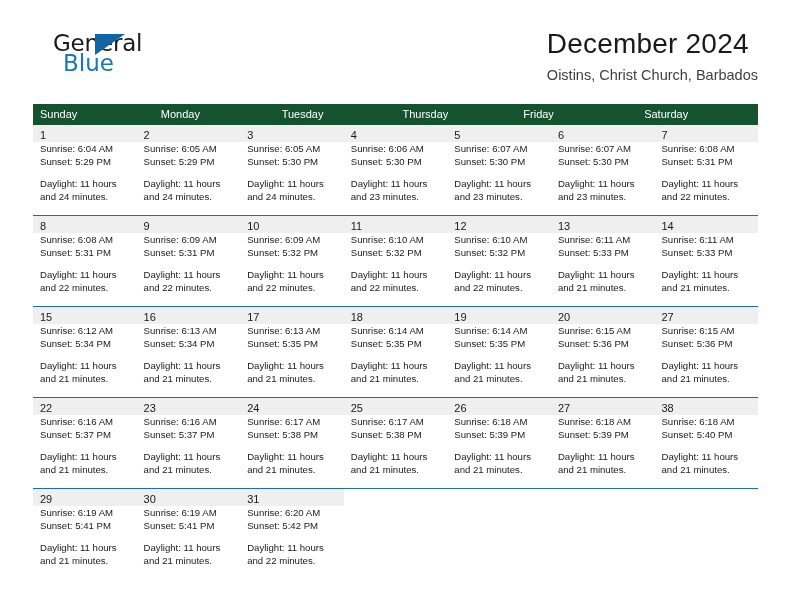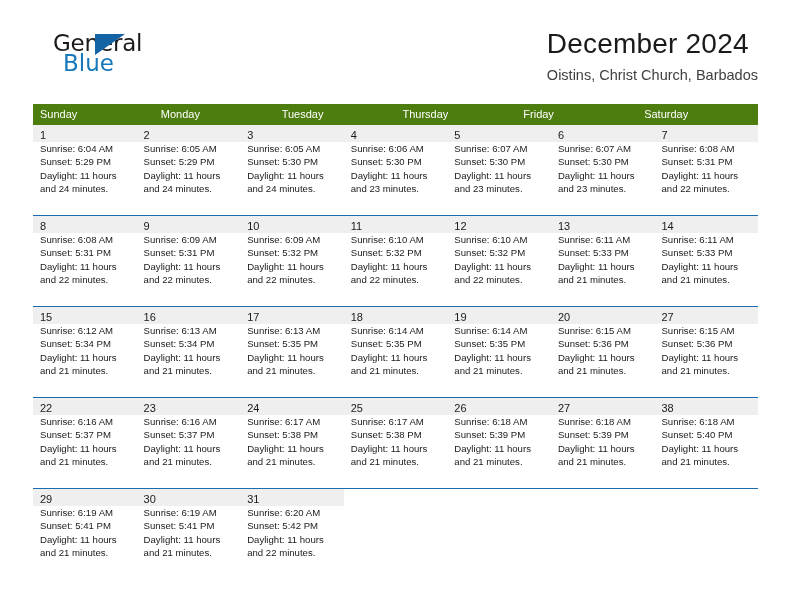--- a/index.html
+++ b/index.html
@@ -91,21 +91,21 @@
 
   
   .calendar {
     position: absolute;
     left: 33px;
     top: 104px;
     width: 725px;
   }
   .weekday-row {
     display: flex;
-    background: #4d7c0f;
+    background: #14532d;
     height: 21px;
   }
   .weekday {
     flex: 1 1 0;
     color: #ffffff;
     font-size: 11px;
     line-height: 21px;
     padding-left: 7px;
     box-sizing: border-box;
     white-space: nowrap;
@@ -146,20 +146,21 @@
     box-sizing: border-box;
   }
   .day-line {
     font-size: 9.6px;
     line-height: 13.3px;
     color: #1a1a1a;
     white-space: nowrap;
   }
   .day-line.wrap {
     white-space: normal;
+    margin-top: 8px;
   }
 </style>
 </head>
 <body>
 
 <div class="page">
 
   <div class="header">
 
     <div class="logo">

